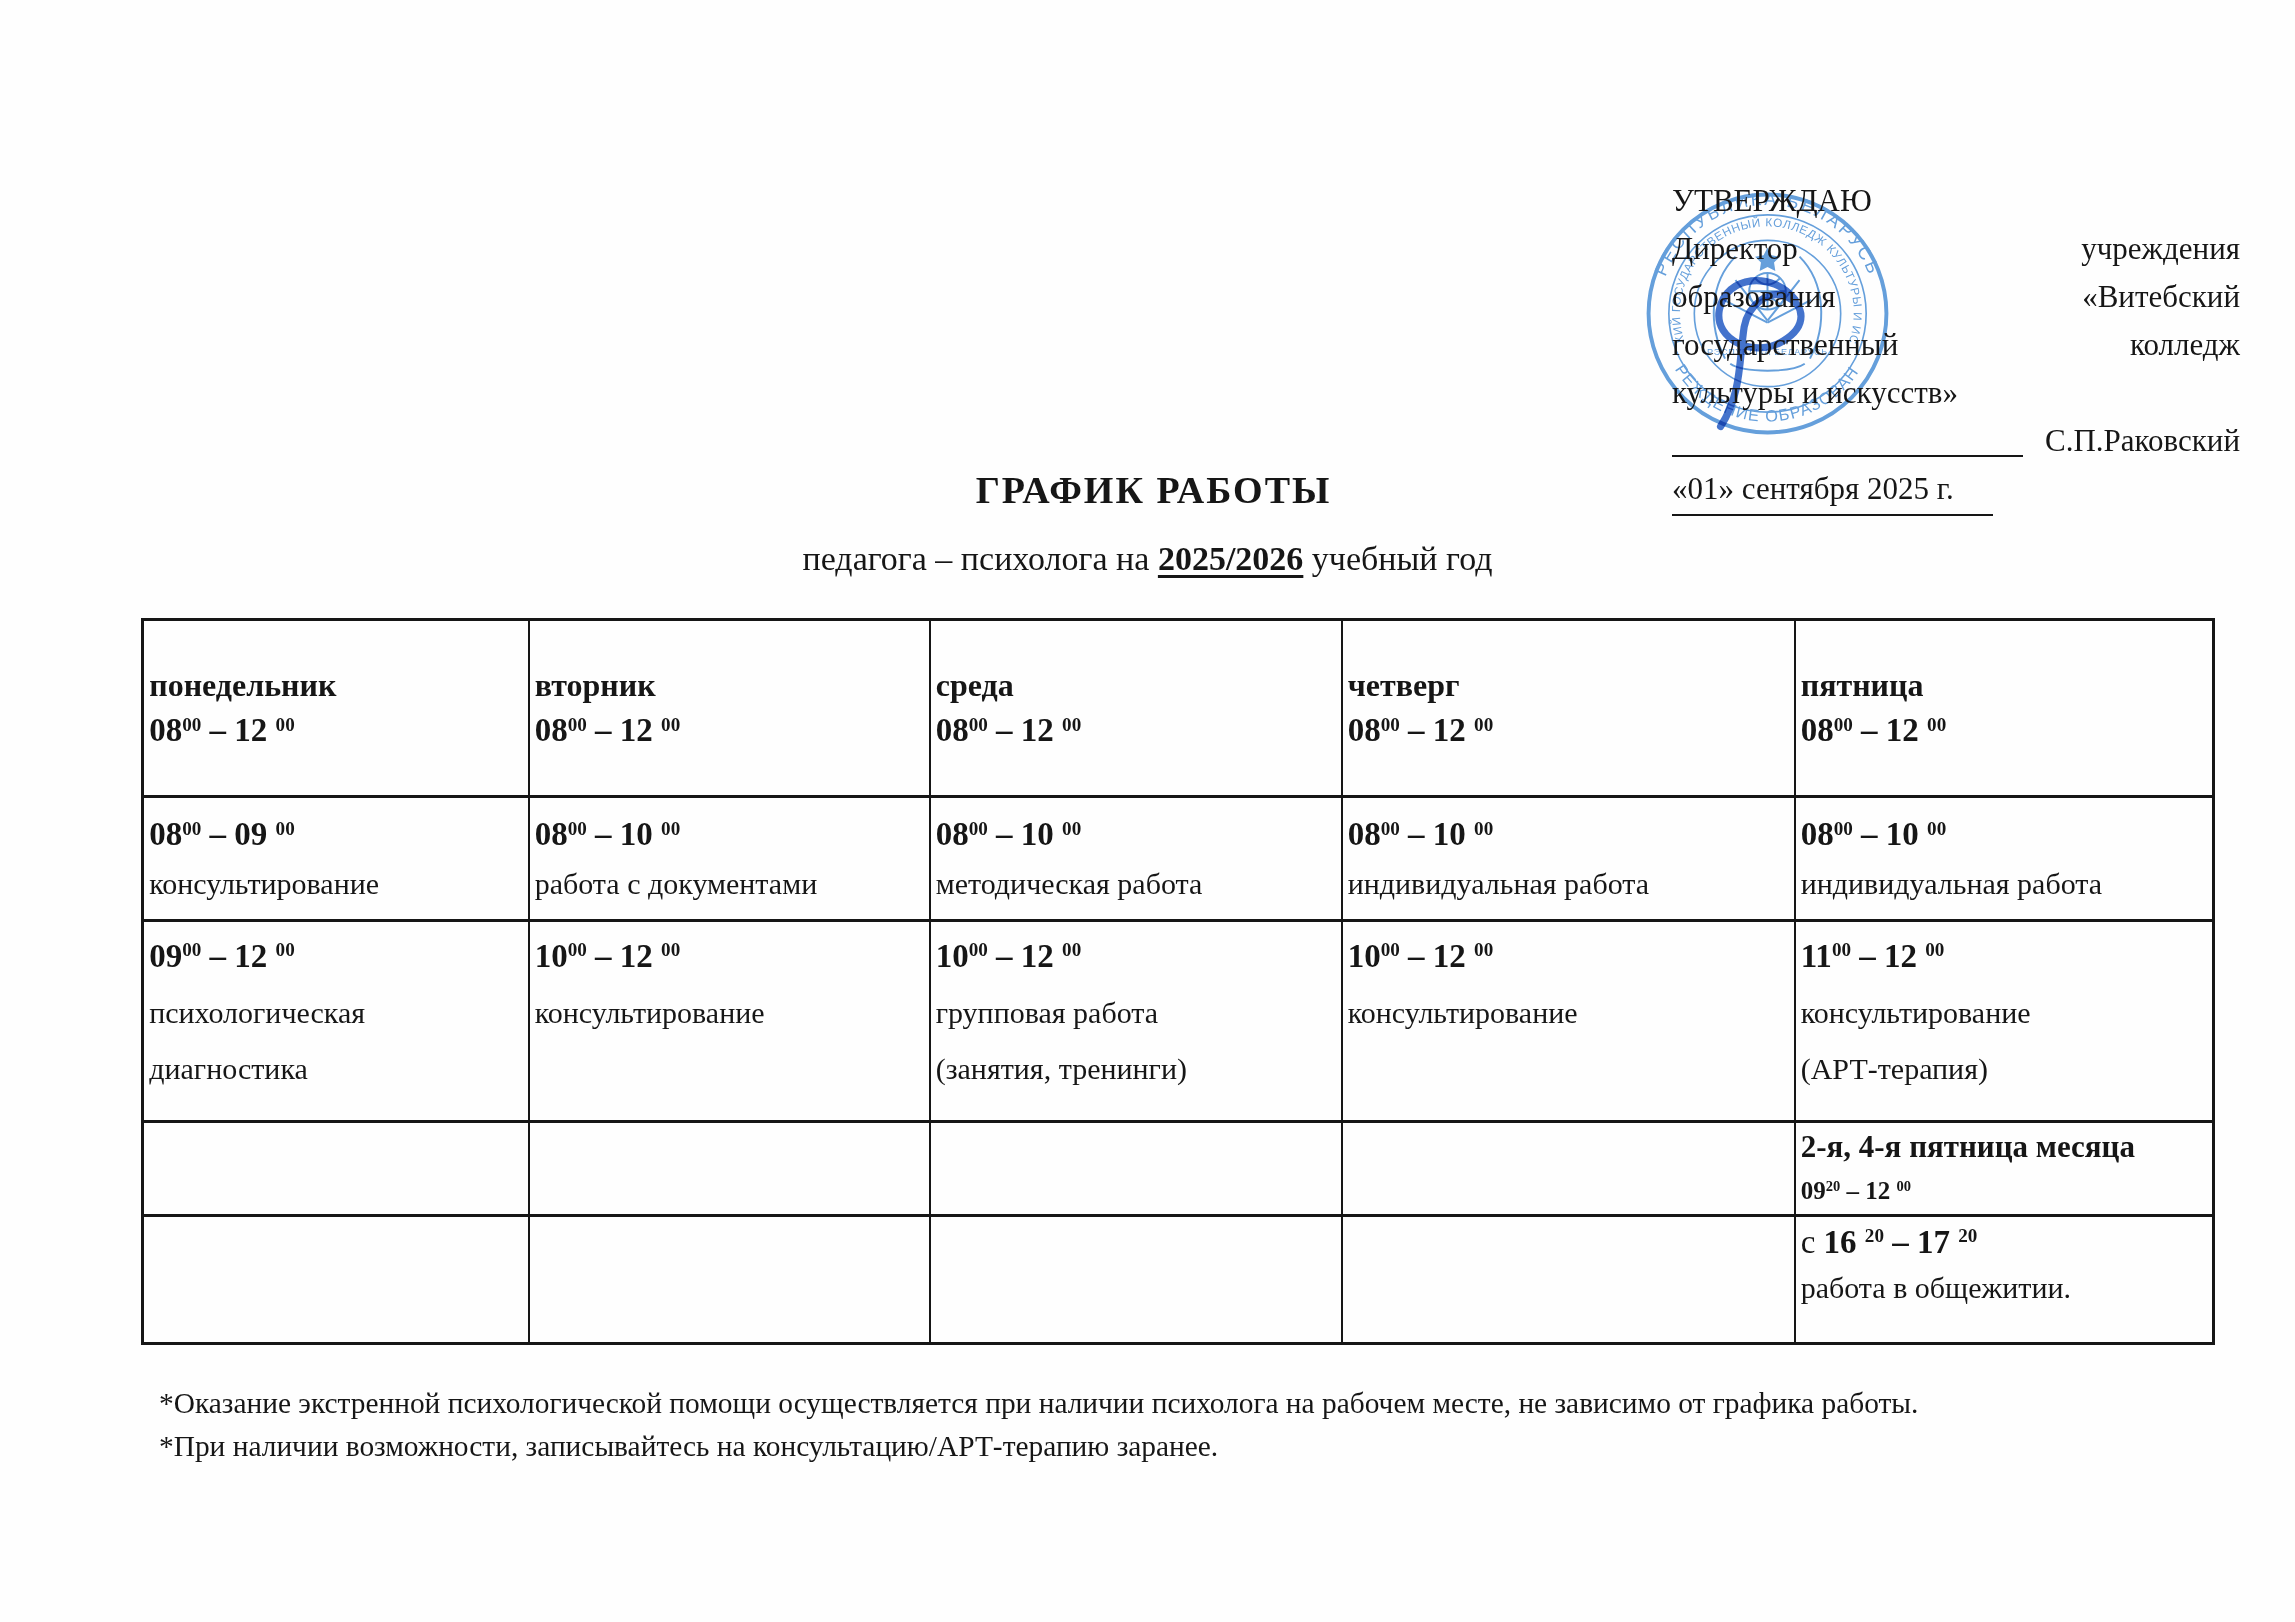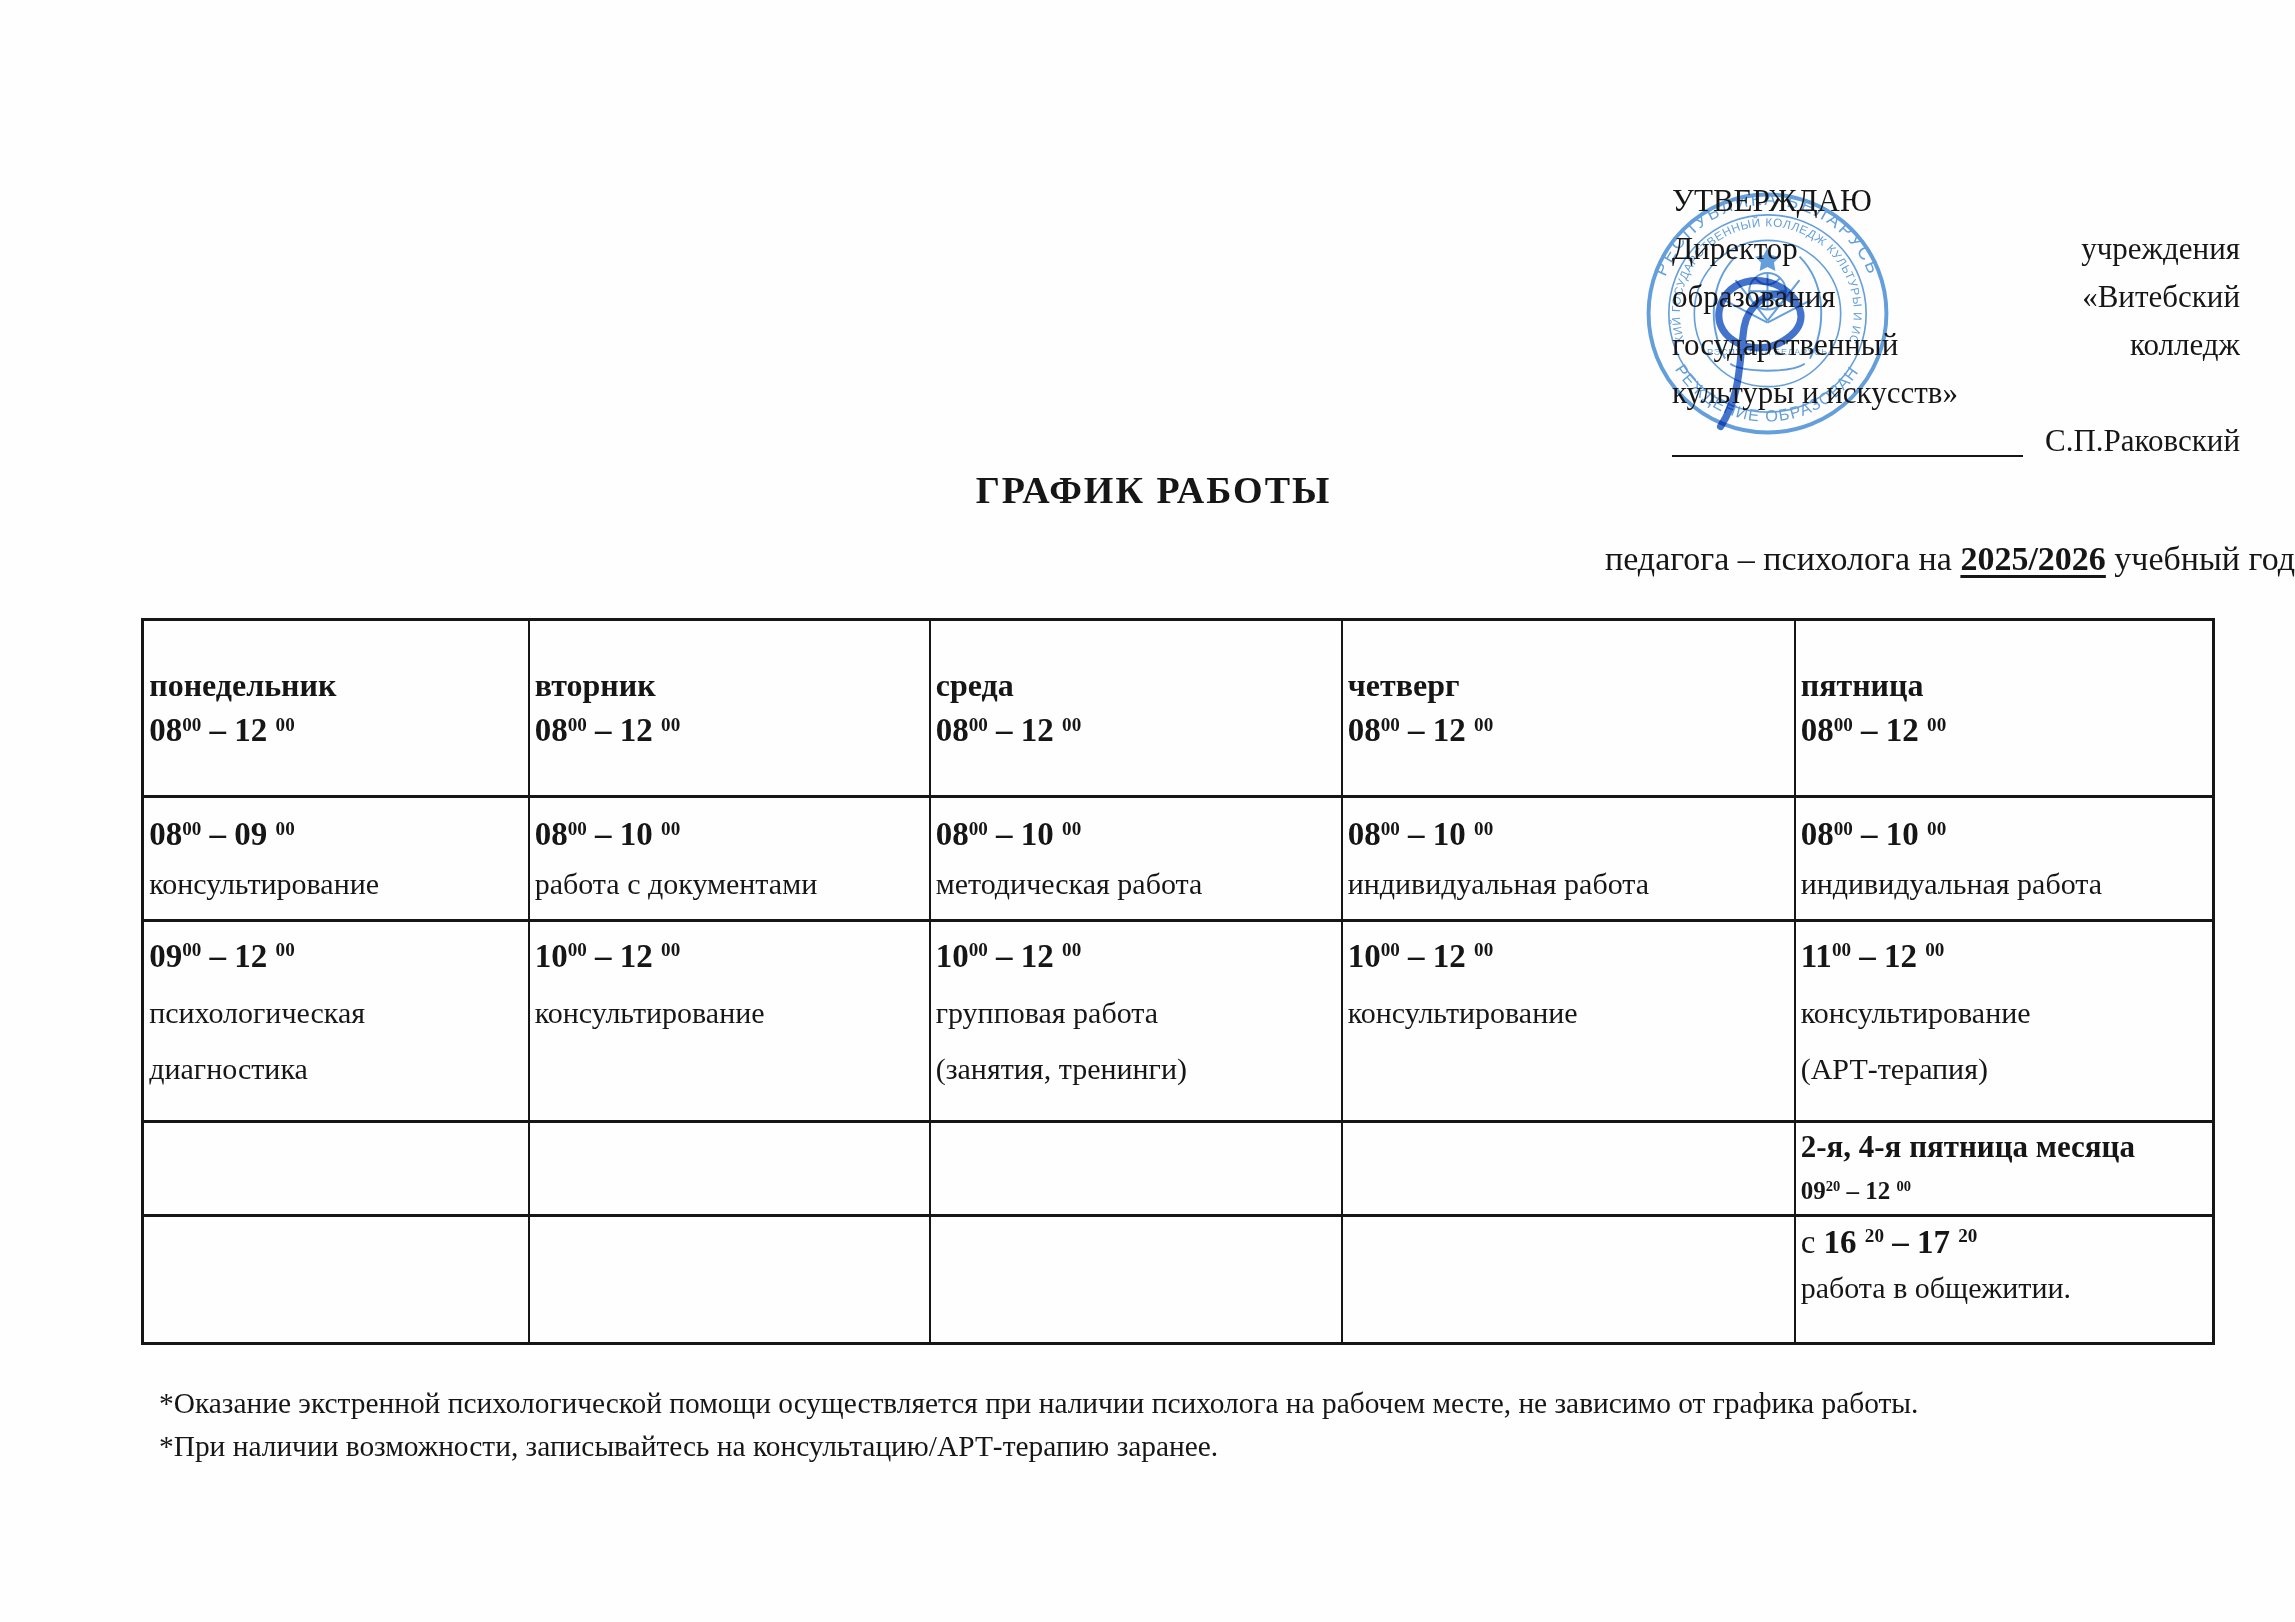--- a/index.html
+++ b/index.html
@@ -41,21 +41,21 @@
     mix-blend-mode:multiply;opacity:.9;
   }
 
   
   .title{
     position:absolute;left:6px;top:468px;width:2295px;
     text-align:center;font-size:38px;font-weight:bold;letter-spacing:2px;
   }
   .subtitle{
     position:absolute;left:0;top:540px;width:2295px;
-    text-align:right;font-size:34px;
+    text-align:center;font-size:34px;
   }
   .subtitle .year{font-weight:bold;text-decoration:underline;text-underline-offset:5.2px;text-decoration-thickness:2.6px;}
 
   
   table.schedule{
     position:absolute;left:141px;top:618px;
     width:2070px;height:723px;
     border-collapse:collapse;table-layout:fixed;
   }
   table.schedule th,table.schedule td{
@@ -137,20 +137,23 @@
     </div>
     <div class="j">
       <span>государственный</span>
       <span>колледж</span>
     </div>
     <div>культуры и искусств»</div>
     <div class="sig-row">
       <span class="sig-gap"></span>
       <span>С.П.Раковский</span>
     </div>
+    <div class="date-line">
+      <span class="u">«01» сентября 2025 г.</span>
+    </div>
   </div>
 
   <div class="title">ГРАФИК РАБОТЫ</div>
   <div class="subtitle">
     <span>педагога – психолога на </span><span class="year">2025/2026</span><span> учебный год</span>
   </div>
 
   <table class="schedule">
     <colgroup>
       <col style="width:386px">

